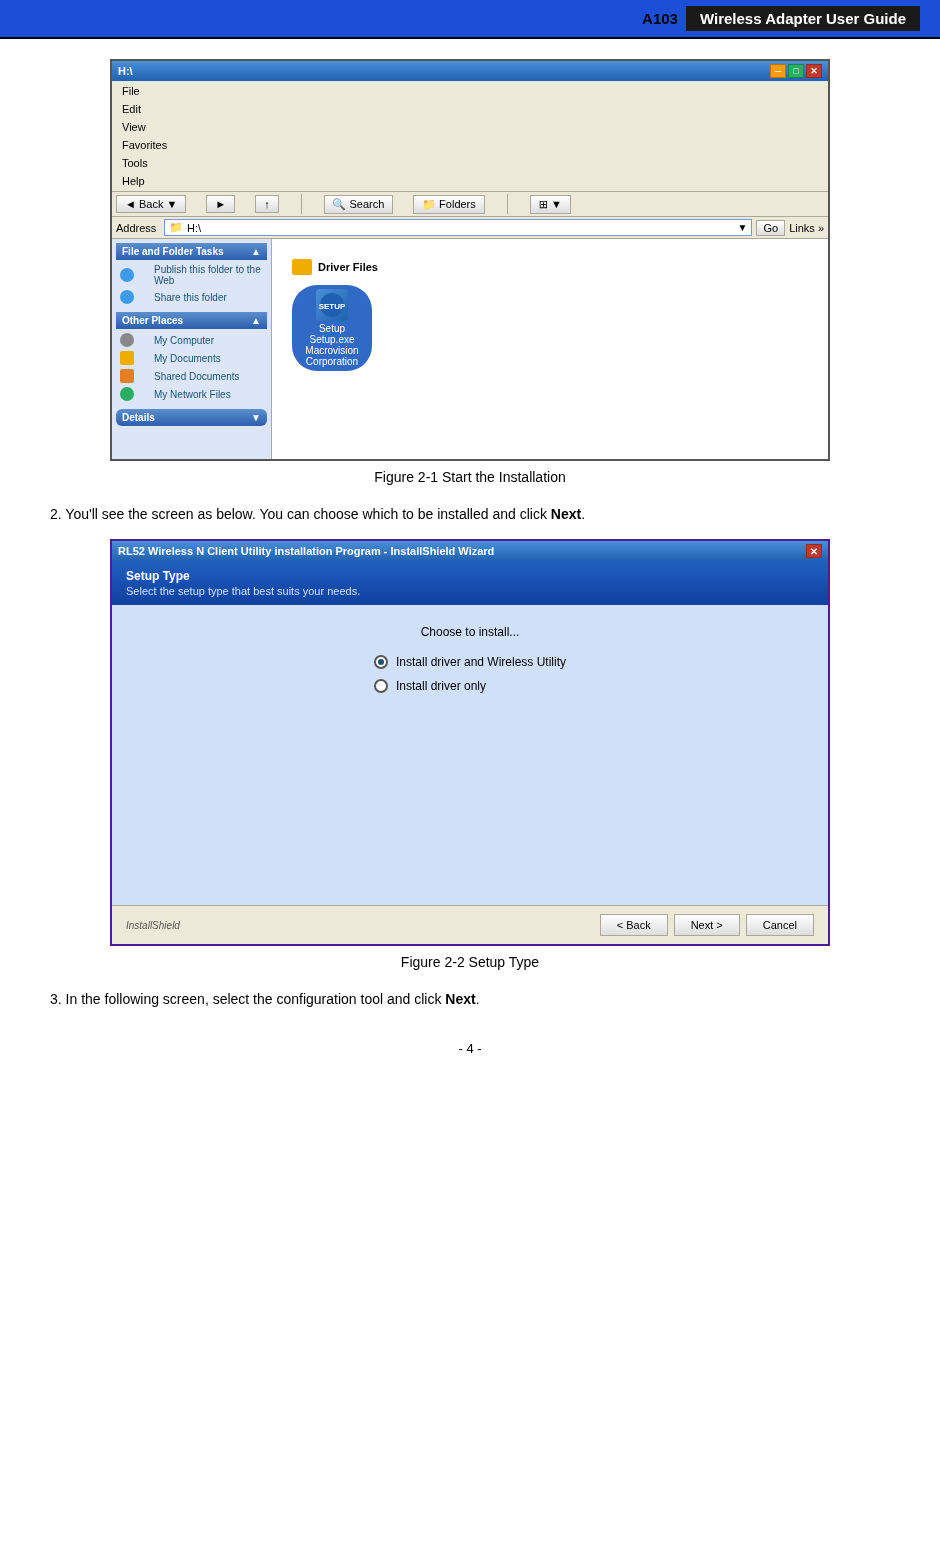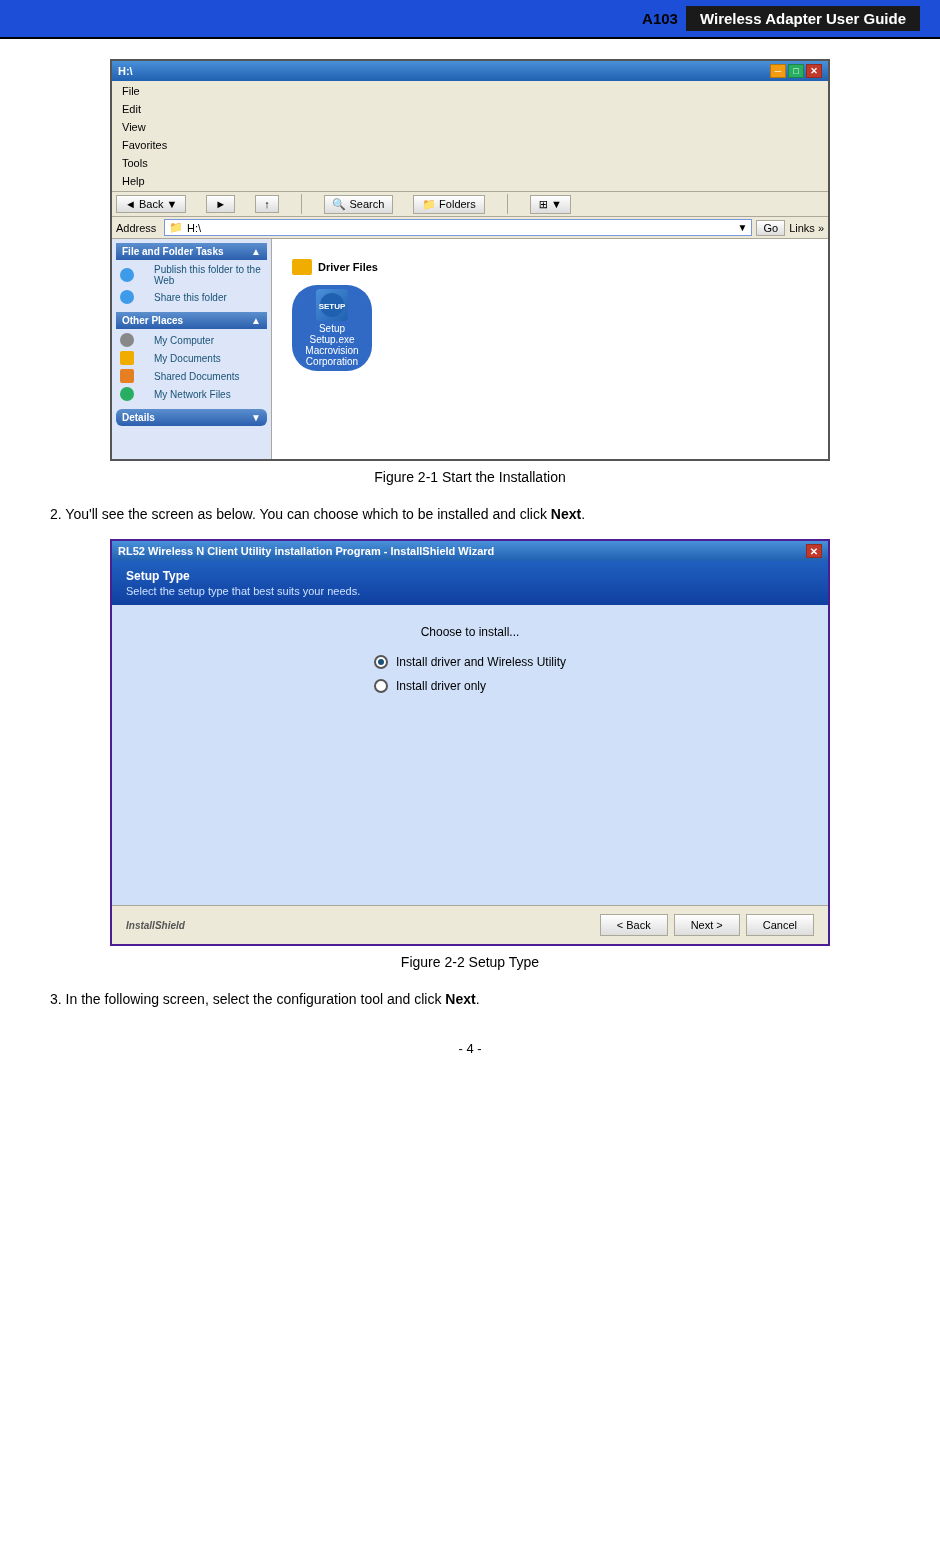--- a/index.html
+++ b/index.html
@@ -366,21 +366,21 @@
       justify-content: space-between;
     }
     .wizard-footer-left {
       display: flex;
       align-items: center;
     }
     .installshield-logo {
       font-size: 10px;
       font-style: italic;
       color: #555;
-      font-weight: bold;
+      font-weight: normal;
     }
     .wizard-footer-btns {
       display: flex;
       gap: 6px;
     }
     .wizard-btn {
       background: linear-gradient(to bottom, #fff, #ddd);
       border: 1px solid #aca899;
       padding: 4px 16px;
       font-size: 11px;

